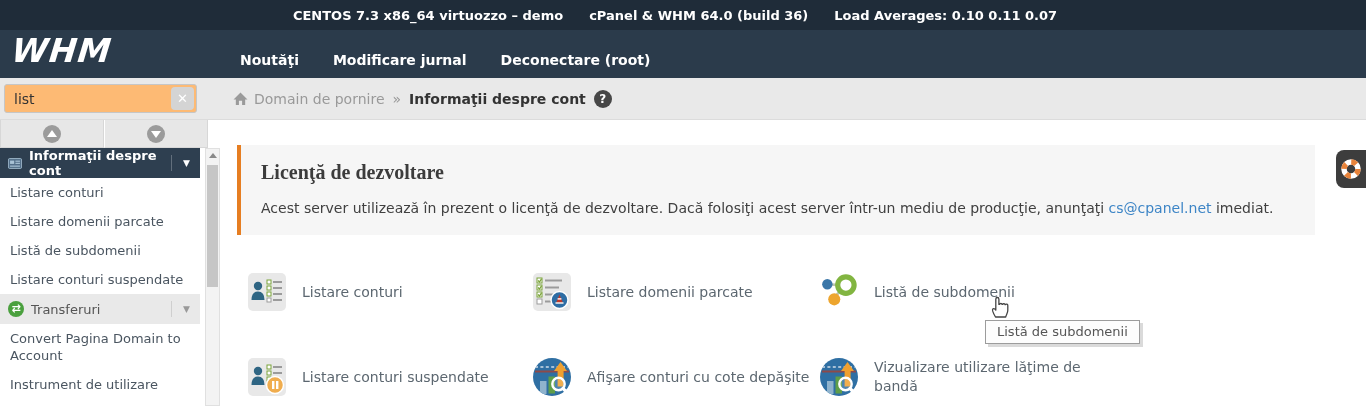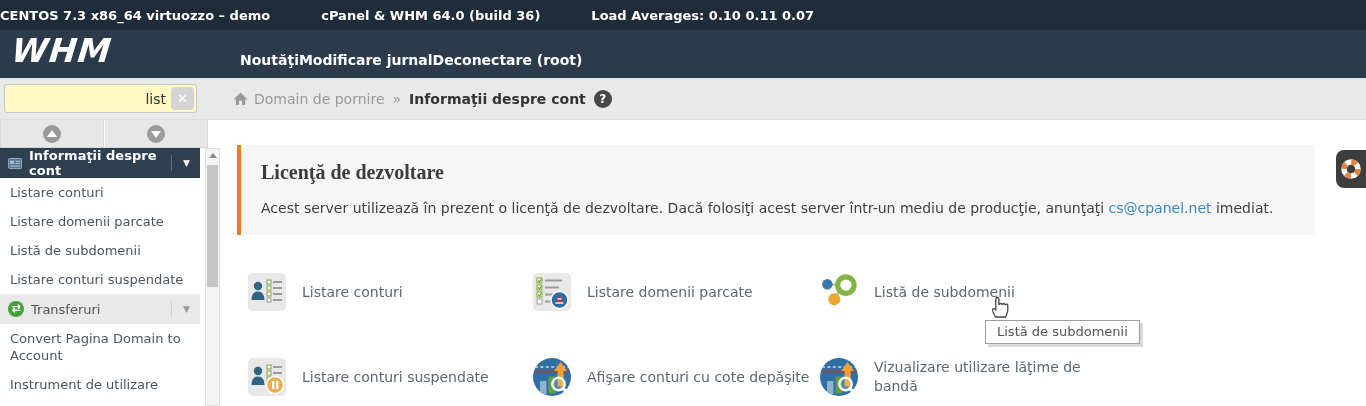--- a/index.html
+++ b/index.html
@@ -5,39 +5,39 @@
   html,body { margin:0; padding:0; background:#fff; }
   #app {
     position:relative; width:1366px; height:406px; overflow:hidden;
     background:#fff; font-family:"DejaVu Sans","Liberation Sans",sans-serif;
     -webkit-font-smoothing:antialiased;
   }
   
   .topbar {
     position:absolute; top:0; left:0; width:100%; height:30px; box-sizing:border-box;
     background:#1f2c39; color:#fff; font-size:13px; font-weight:600;
-    display:flex; justify-content:flex-start; align-items:center; gap:51px; padding-right:16px;
+    display:flex; justify-content:center; align-items:center; gap:26px; padding-right:16px;
   }
   
   .header { position:absolute; top:30px; left:0; width:100%; height:48px; background:#2b3b4b; }
   .logo {
     position:absolute; left:12px; top:1px; color:#fff; font-size:33px; font-weight:bold;
     font-style:italic; letter-spacing:1px; transform:skewX(-6deg); cursor:pointer;
   }
-  .nav { position:absolute; left:240px; bottom:10px; display:flex; }
+  .nav { position:absolute; left:240px; bottom:10px; display:flex; gap:34px; }
   .nav-item { color:#fff; font-size:14px; font-weight:600; cursor:pointer; }
   
   .subheader {
     position:absolute; top:78px; left:0; width:100%; height:42px; box-sizing:border-box;
     background:#e9e9e9; border-bottom:1px solid #dcdcdc;
   }
   .search-wrap { position:absolute; left:4px; top:6px; width:193px; height:29px; }
   .search-input {
     width:100%; height:100%; box-sizing:border-box; border:1px solid #c6c6c6; border-radius:3px;
-    padding:0 30px 0 9px; font-size:14px; color:#333; font-family:inherit; outline:none; background:#fef9c3;text-align:right;
+    padding:0 30px 0 9px; font-size:14px; color:#333; font-family:inherit; outline:none; background:#fdba74;
   }
   .clear-btn {
     position:absolute; right:3px; top:3px; width:23px; height:23px; background:#d4d4d4; color:#fff;
     border-radius:4px; font-size:13px; font-weight:bold; display:flex; align-items:center;
     justify-content:center; cursor:pointer;
   }
   .breadcrumb { position:absolute; left:233px; top:0; height:41px; display:flex; align-items:center; gap:8px; font-size:14px; }
   .bc-home { color:#999; display:flex; align-items:center; gap:6px; cursor:pointer; }
   .bc-sep { color:#999; }
   .bc-current { color:#333; font-weight:600; }

